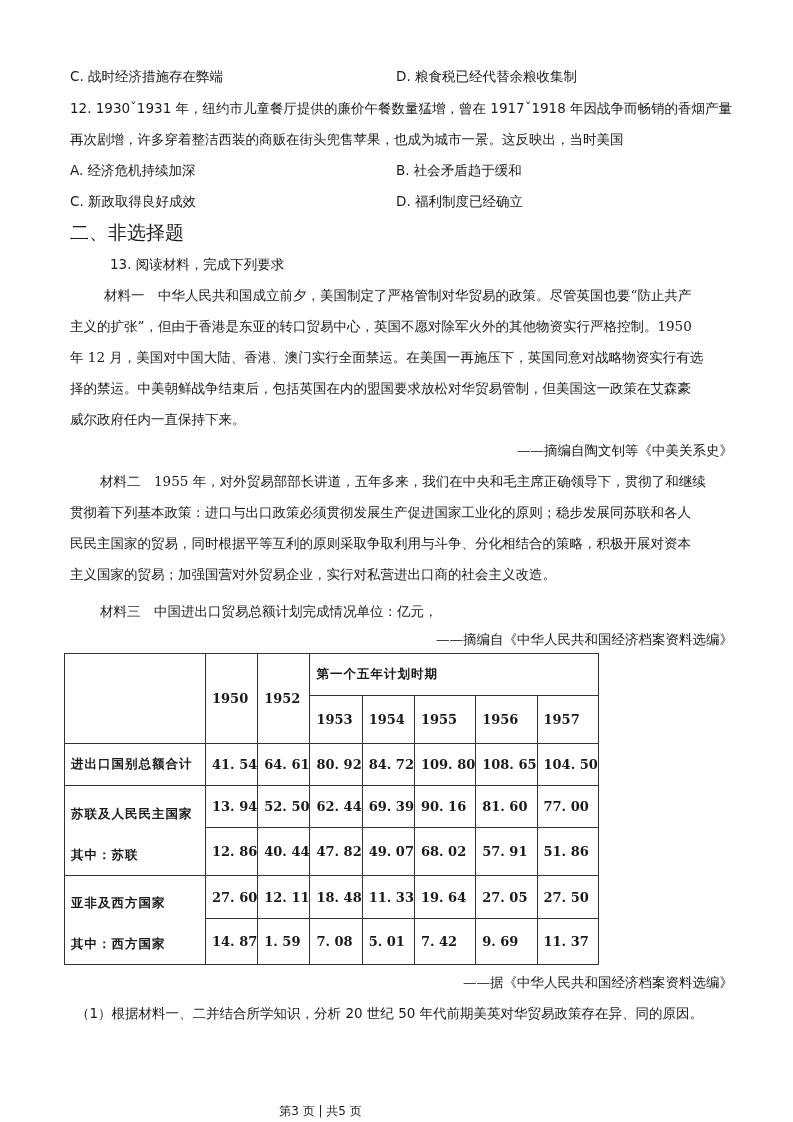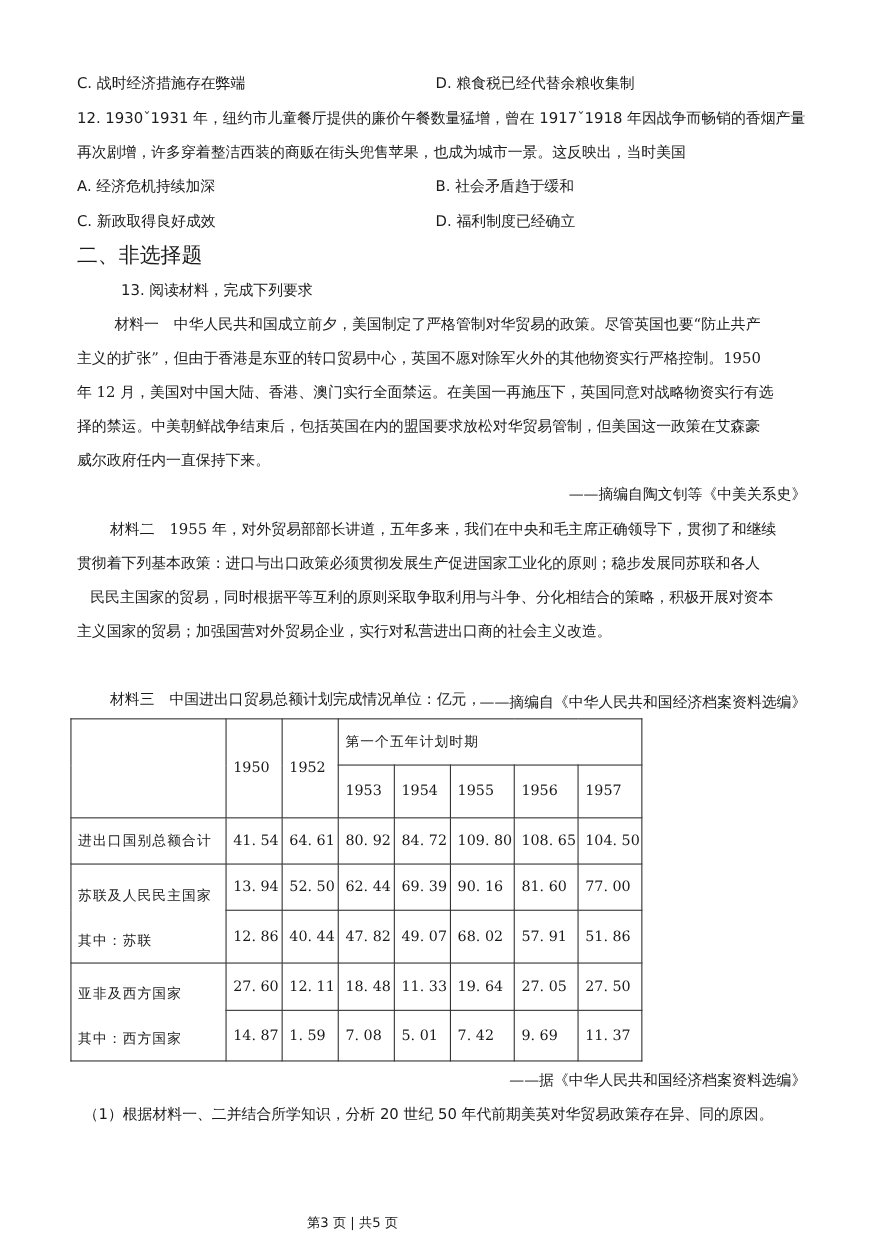--- a/index.html
+++ b/index.html
@@ -17,20 +17,21 @@
     position: absolute; left: 64px; top: 653px;
     border-collapse: collapse; table-layout: fixed;
     font-size: 13px;
   }
   table.data td {
     border: 1.4px solid #333;
     padding: 0 0 0 6px;
     vertical-align: middle;
     white-space: nowrap;
     color: #1a1a1a;
+    font-weight: bold;
   }
   table.data td.lbl { padding-left: 6px; font-size: 12.5px; letter-spacing: 1px; }
   td.stack { vertical-align: top; }
   td.stack div { line-height: 41px; }
   .footer { position: absolute; top: 1103px; left: 0; width: 641px; text-align: center; font-size: 12px; font-family: "DejaVu Sans", "Liberation Sans", sans-serif; }
 </style>
 </head>
 <body>
 
 <div class="line sans" style="left:70px;top:67px;">C.  战时经济措施存在弊端</div>
@@ -52,26 +53,26 @@
   <div class="line" style="left:70px;top:317px;">主义的扩张”，但由于香港是东亚的转口贸易中心，英国不愿对除军火外的其他物资实行严格控制。1950</div>
   <div class="line" style="left:70px;top:348px;">年 12 月，美国对中国大陆、香港、澳门实行全面禁运。在美国一再施压下，英国同意对战略物资实行有选</div>
   <div class="line" style="left:70px;top:379px;">择的禁运。中美朝鲜战争结束后，包括英国在内的盟国要求放松对华贸易管制，但美国这一政策在艾森豪</div>
   <div class="line" style="left:70px;top:410px;">威尔政府任内一直保持下来。</div>
   <div class="line right" style="top:441px;">——摘编自陶文钊等《中美关系史》</div>
 </div>
 
 <div>
   <div class="line" style="left:100px;top:472px;">材料二　1955 年，对外贸易部部长讲道，五年多来，我们在中央和毛主席正确领导下，贯彻了和继续</div>
   <div class="line" style="left:70px;top:503px;">贯彻着下列基本政策：进口与出口政策必须贯彻发展生产促进国家工业化的原则；稳步发展同苏联和各人</div>
-  <div class="line" style="left:70px;top:534px;margin-left:12px;">民民主国家的贸易，同时根据平等互利的原则采取争取利用与斗争、分化相结合的策略，积极开展对资本</div>
+  <div class="line" style="left:70px;top:534px;">民民主国家的贸易，同时根据平等互利的原则采取争取利用与斗争、分化相结合的策略，积极开展对资本</div>
   <div class="line" style="left:70px;top:565px;">主义国家的贸易；加强国营对外贸易企业，实行对私营进出口商的社会主义改造。</div>
   <div class="line right" style="top:630px;">——摘编自《中华人民共和国经济档案资料选编》</div>
 </div>
 
-<div class="line" style="left:100px;top:629px;font-family:Liberation Mono, monospace;">材料三　中国进出口贸易总额计划完成情况单位：亿元，</div>
+<div class="line" style="left:100px;top:602px;">材料三　中国进出口贸易总额计划完成情况单位：亿元，</div>
 
 <table class="data">
   <colgroup>
     <col style="width:141px">
       <col style="width:51px">
       <col style="width:51px">
     <col style="width:51px">
       <col style="width:51px">
       <col style="width:58px">
       <col style="width:58px">

